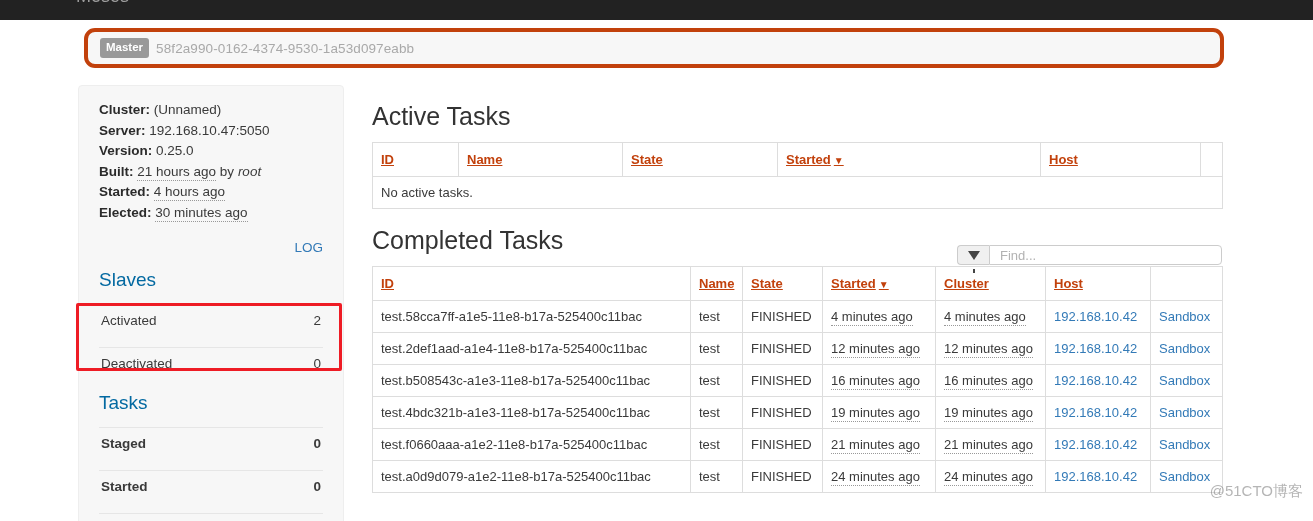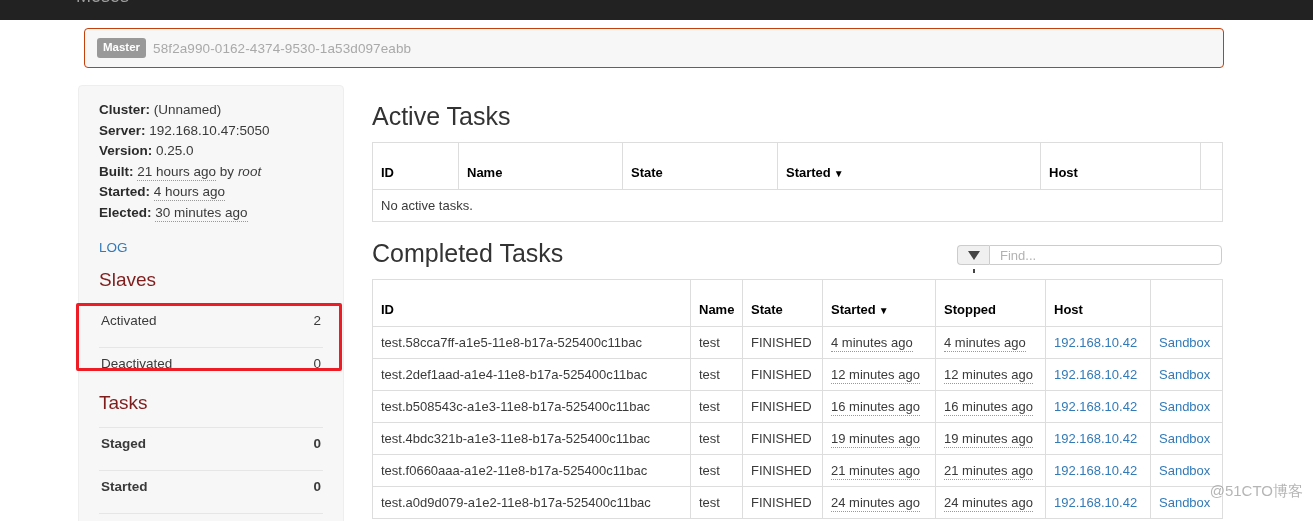--- a/index.html
+++ b/index.html
@@ -24,22 +24,22 @@
     font-size: 18px; line-height: 20px;
     color: #9d9d9d;
     white-space: nowrap;
   }
 
   
   .master-bar {
     position: absolute; left: 84px; top: 28px;
     width: 1140px; height: 40px;
     background: #f7f7f7;
-    border: 1px solid #c2410c;
-    border-radius: 4px;
+    border: 4px solid #c2410c;
+    border-radius: 11px;
     display: flex; align-items: center;
     padding-left: 12px;
   }
   .badge-master {
     display: inline-block;
     background: #999999;
     color: #ffffff;
     font-size: 11.5px;
     font-weight: bold;
     line-height: 1;
@@ -75,26 +75,27 @@
   }
   .meta-italic { font-style: italic; }
 
   .log-link {
     display: block;
     margin-top: 17px;
     font-size: 13.5px;
     color: #337ab7;
     text-decoration: none;
     cursor: pointer;
+    text-align: right;
   }
 
   .sb-heading {
     font-size: 19px;
     font-weight: normal;
-    color: #7f1d1d;
+    color: #0369a1;
     margin: 13px 0 0 0;
     line-height: 24px;
   }
 
   .stat-list { margin-top: 6px; }
   .stat-row {
     display: flex;
     justify-content: space-between;
     align-items: center;
     font-size: 13.5px;
@@ -132,25 +133,26 @@
   table.tbl {
     width: 850px;
     border-collapse: collapse;
     font-size: 13px;
     background: #ffffff;
     table-layout: fixed;
   }
   table.tbl th {
     text-align: left;
     font-weight: bold;
-    color: #000000;
-    padding: 22px 9px 9px 8px;
+    color: #c2410c;
+    padding: 9px 9px 9px 8px;
     border: 1px solid #dddddd;
     white-space: nowrap;
     cursor: pointer;
+    text-decoration: underline;
   }
   table.tbl td {
     padding: 8px 9px 8px 8px;
     border: 1px solid #dddddd;
     color: #3a3a3a;
     white-space: nowrap;
     overflow: hidden;
   }
   td.empty-msg { color: #3a3a3a; }
   .sort-caret { font-size: 10px; margin-left: 3px; }
@@ -342,21 +344,21 @@
         <col style="width:110px">
         <col style="width:105px">
       <col style="width:72px">
     </colgroup>
     <thead>
       <tr>
         <th>ID</th>
         <th>Name</th>
         <th>State</th>
         <th><span>Started</span><span class="sort-caret">▼</span></th>
-        <th>Stopped</th>
+        <th>Cluster</th>
         <th>Host</th>
         <th></th>
       </tr>
     </thead>
     <tbody>
       <tr>
         <td>test.58cca7ff-a1e5-11e8-b17a-525400c11bac</td>
         <td>test</td>
         <td>FINISHED</td>
         <td><span class="dotted">4 minutes ago</span></td>

